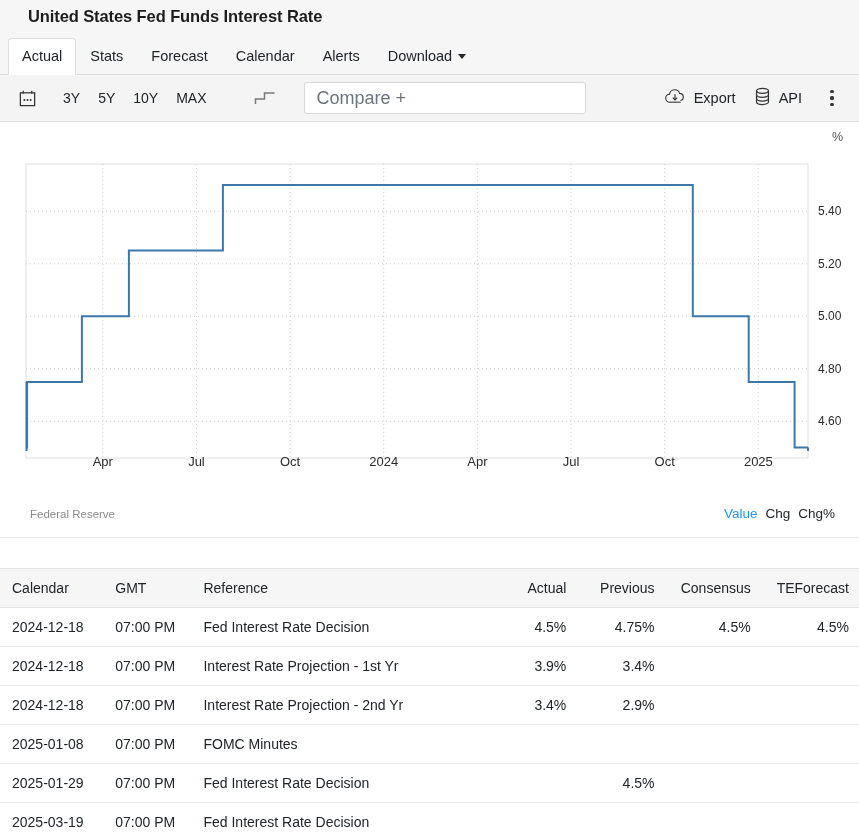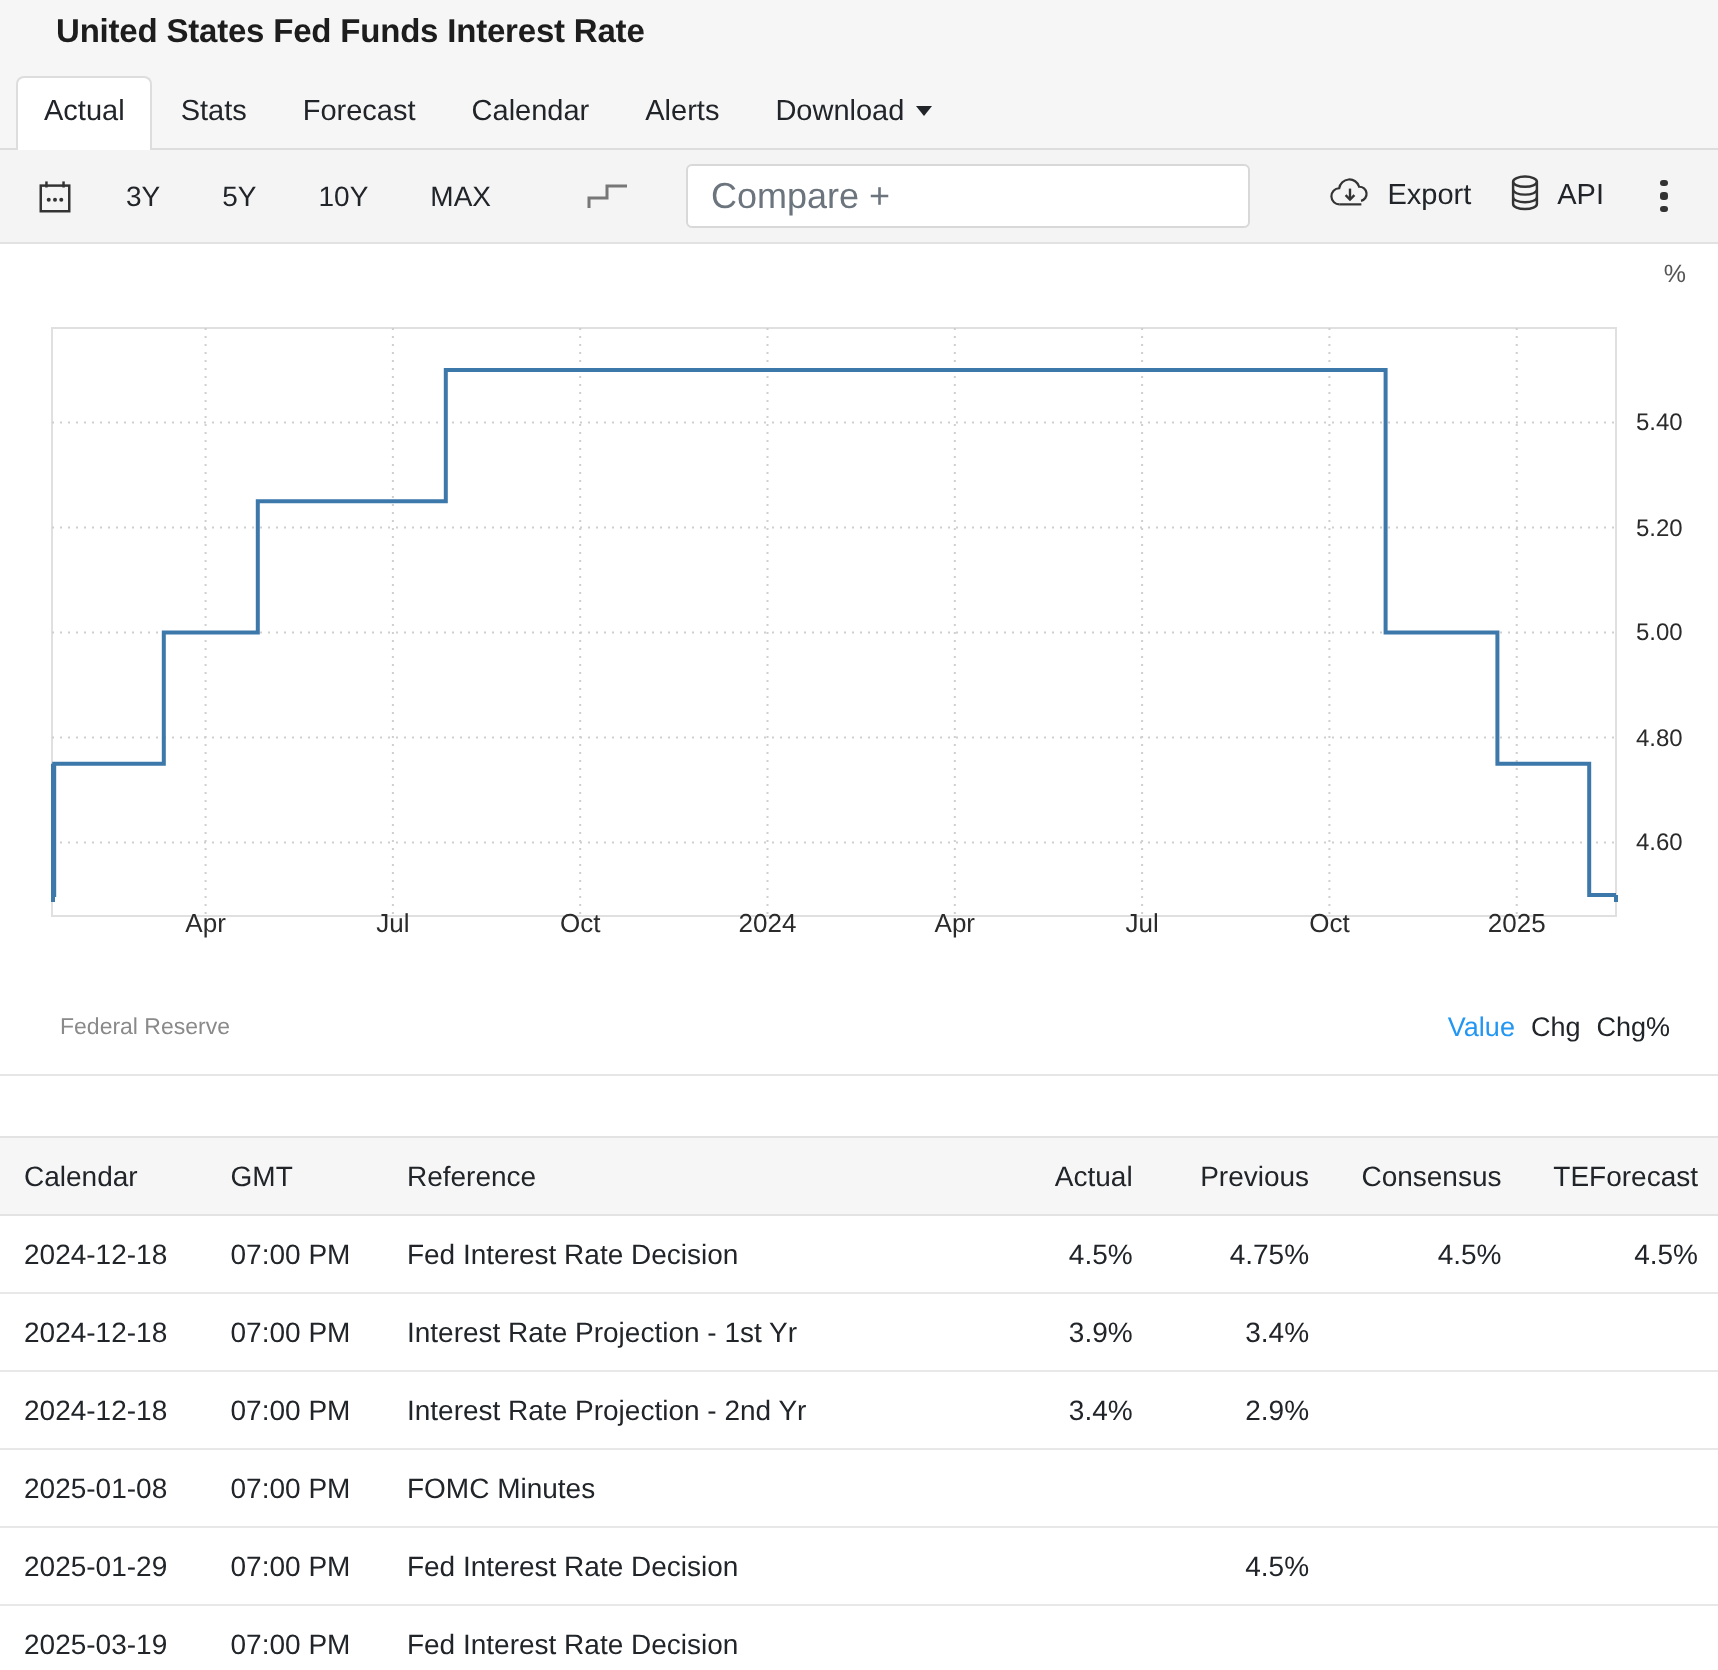--- a/index.html
+++ b/index.html
@@ -84,21 +84,21 @@
     padding: 0 14px 0 12px;
     gap: 0;
   }
   .tb-icon {
     display: inline-flex;
     align-items: center;
     justify-content: center;
     width: 30px; height: 30px;
     cursor: pointer;
   }
-  .range-group { display: flex; align-items: center; margin-left: 14px; gap: 17px; }
+  .range-group { display: flex; align-items: center; margin-left: 14px; gap: 4px; }
   .range-btn {
     font-size: 14px;
     color: #212529;
     padding: 4px 7px;
     cursor: pointer;
     line-height: 1;
   }
   .steptype {
     margin-left: 34px;
     width: 34px; height: 30px;

